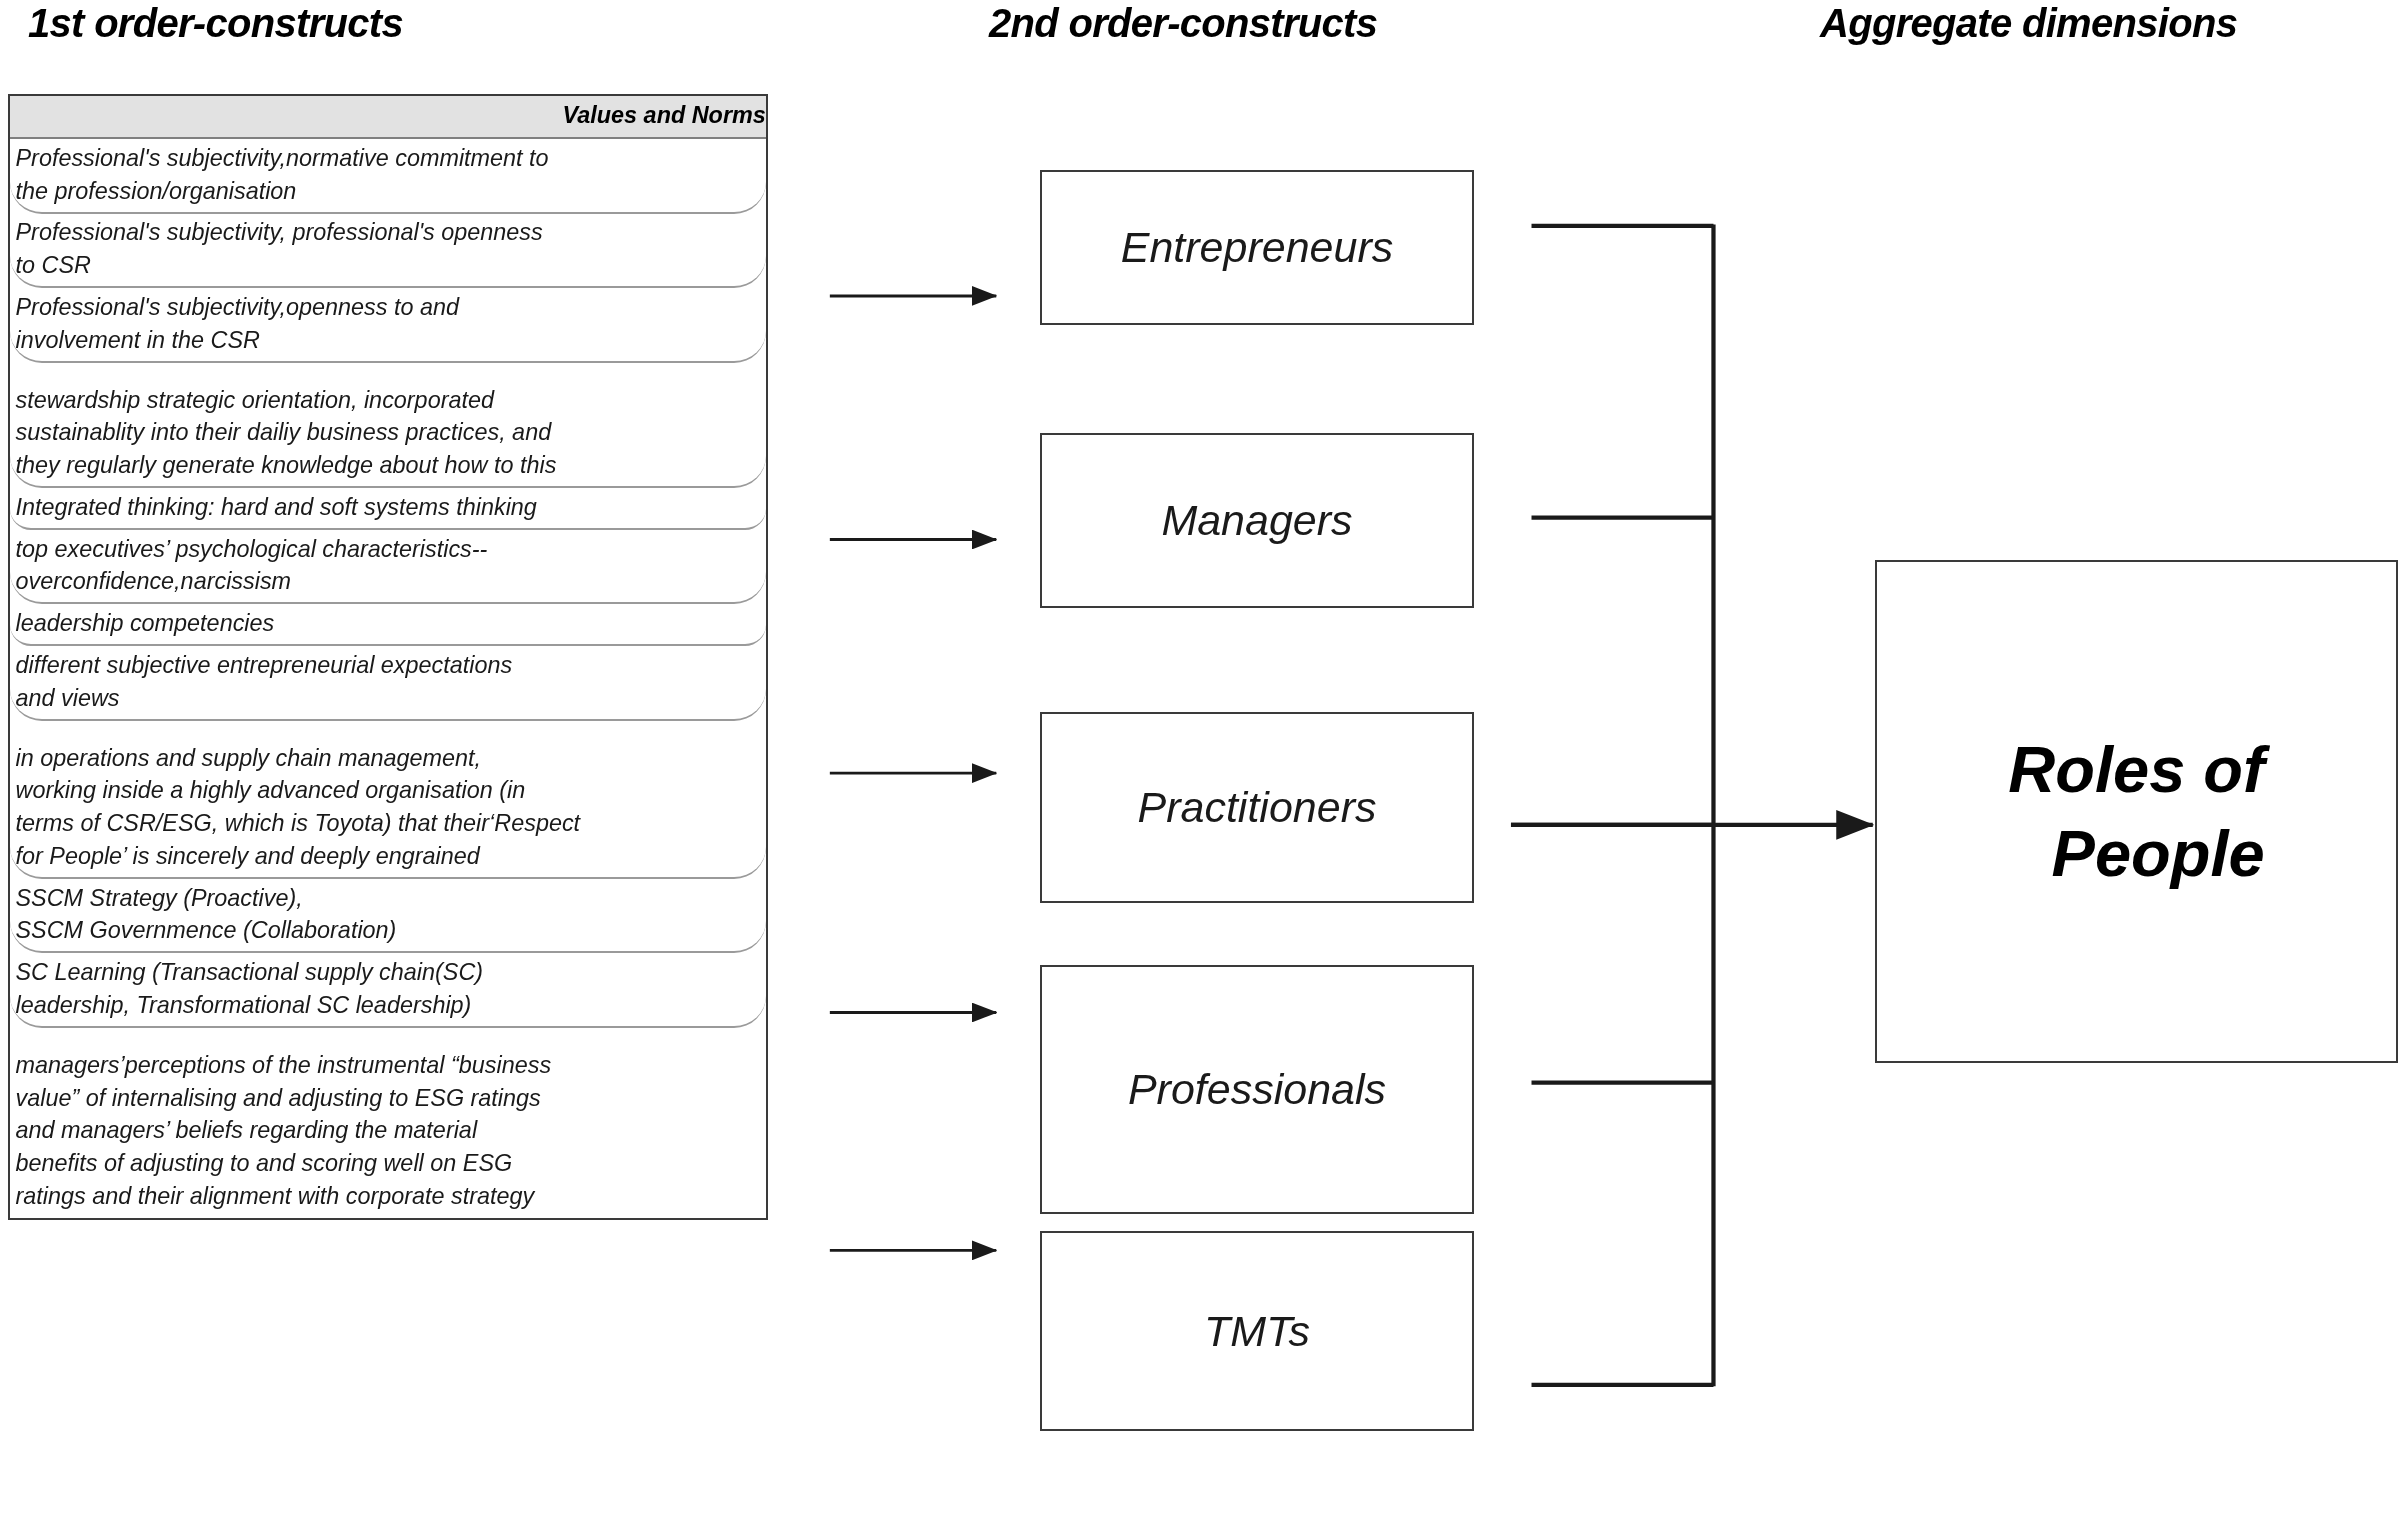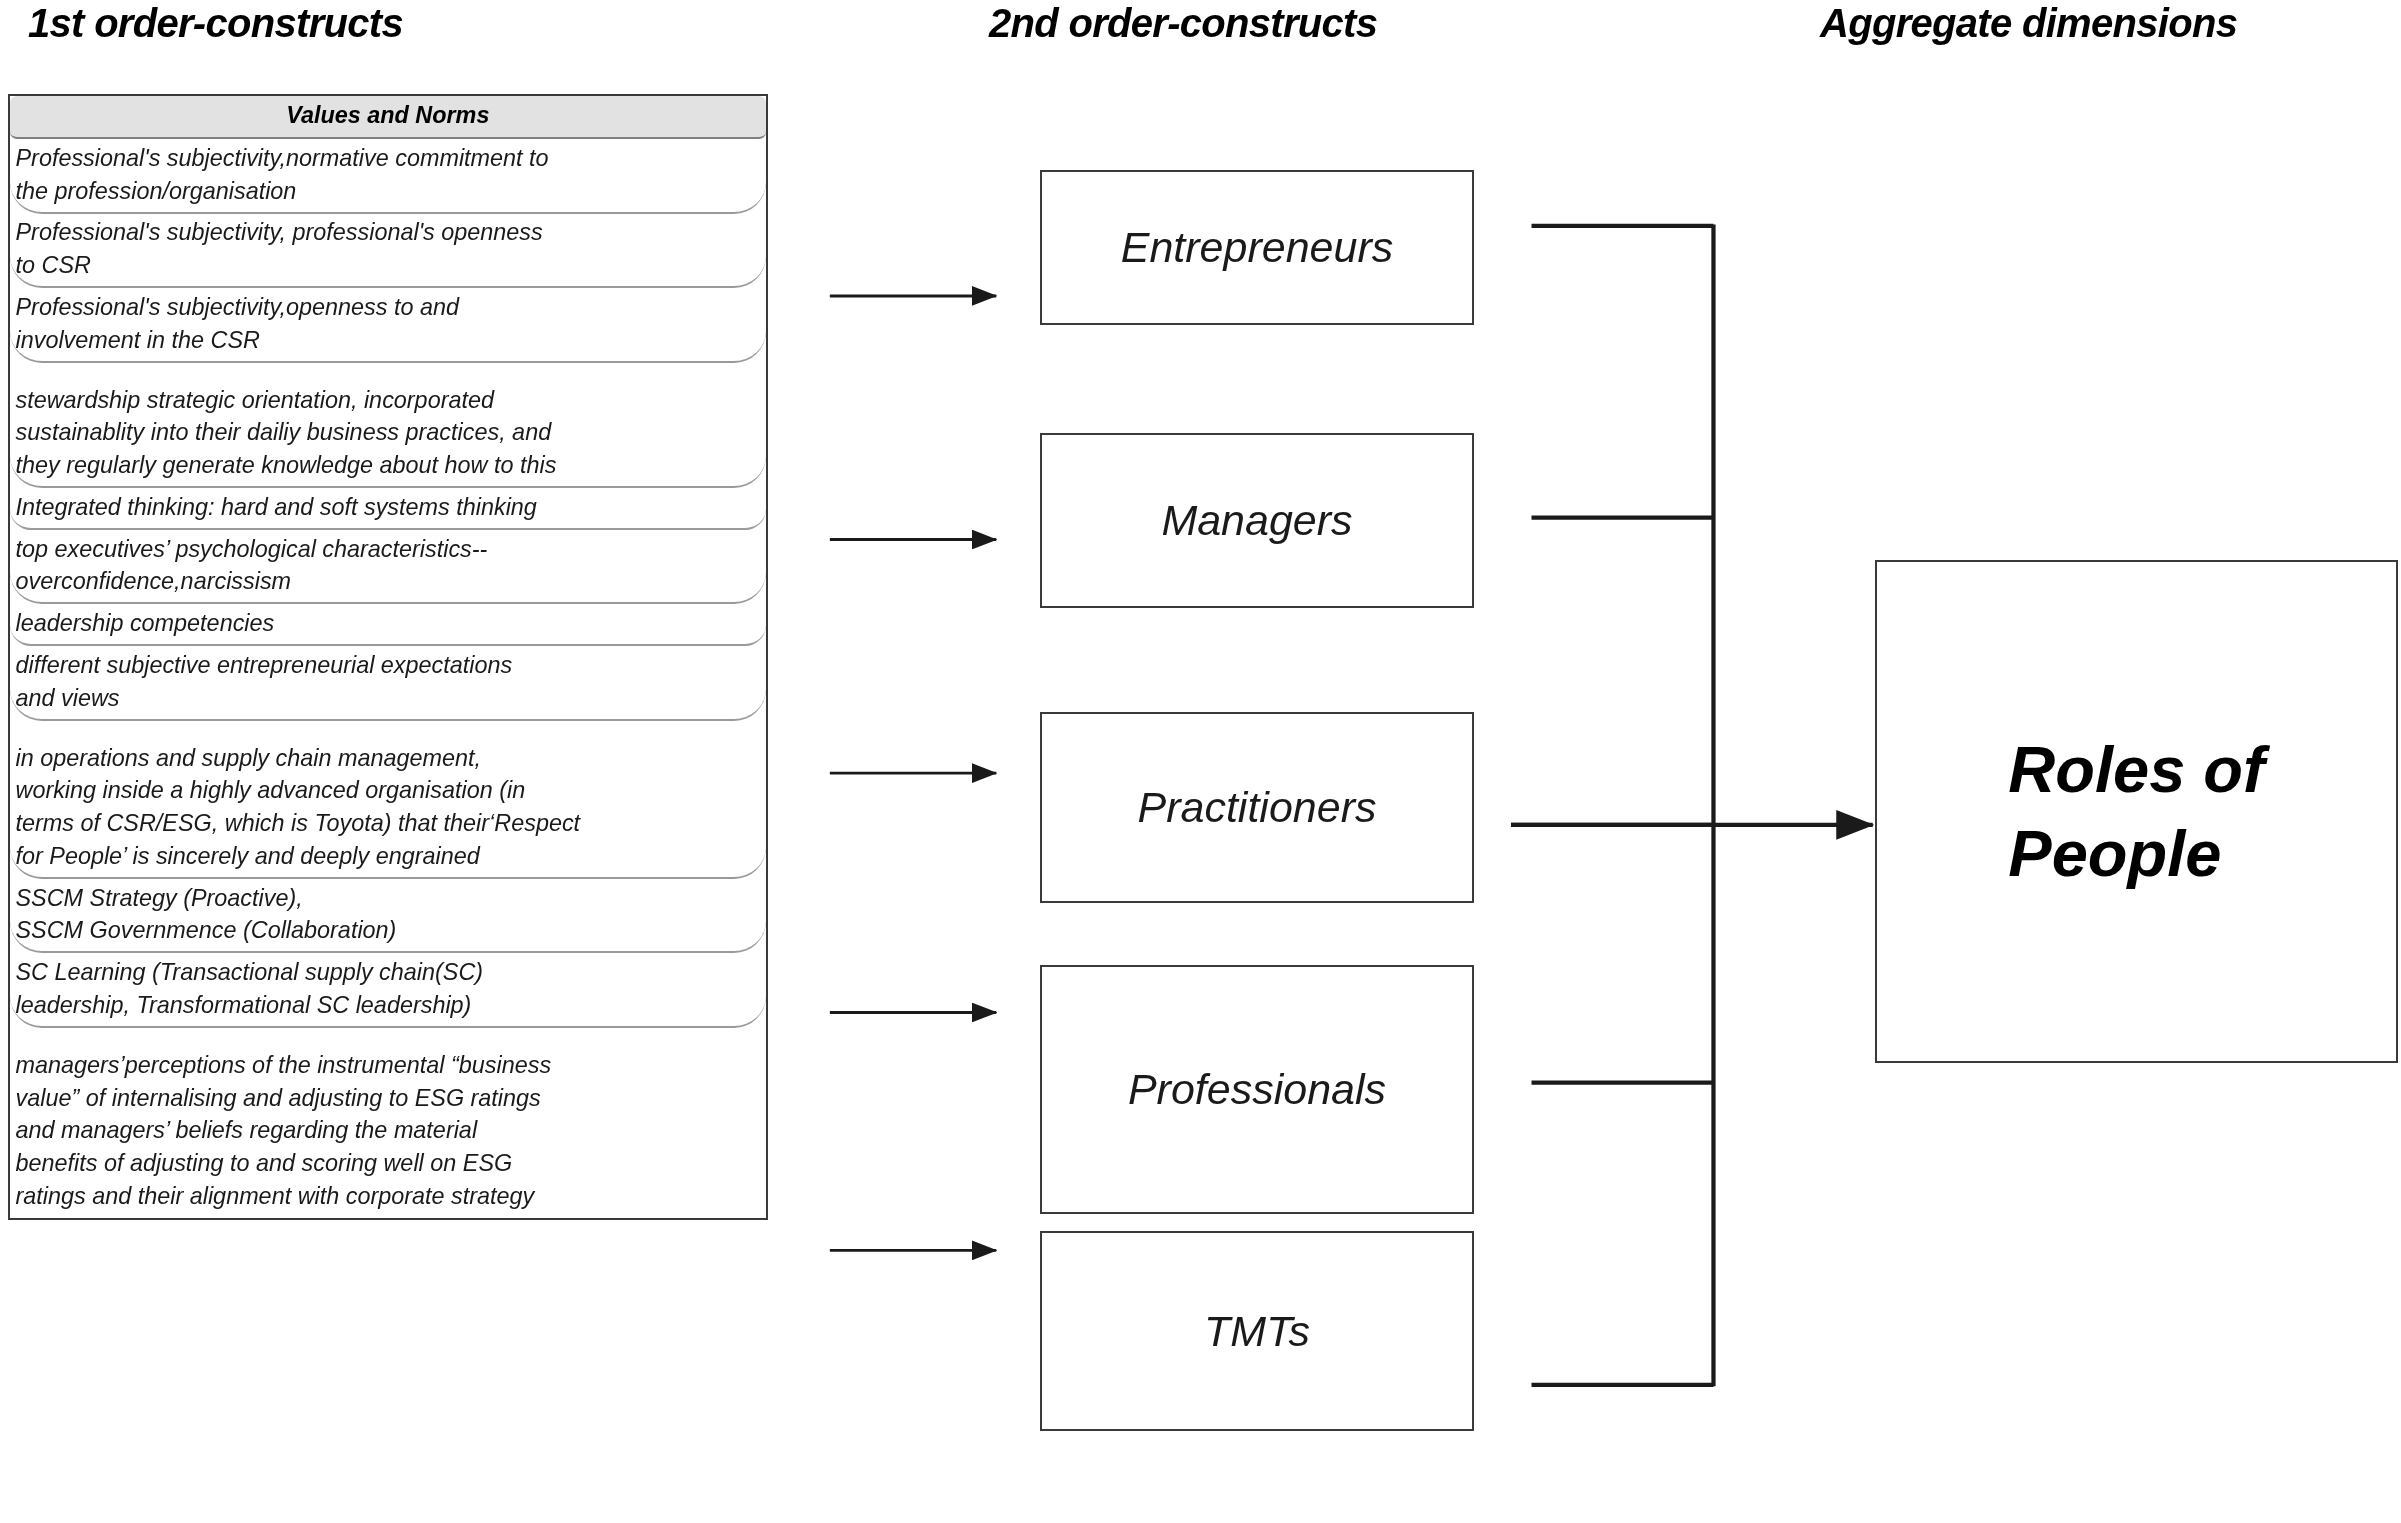--- a/index.html
+++ b/index.html
@@ -36,27 +36,26 @@
     left: 7.8px;
     top: 94px;
     width: 760px;
     border: 2.1px solid #3a3a3a;
     box-sizing: border-box;
     background: #ffffff;
   }
   .foc-head {
     background: #e2e2e2;
     border-bottom: 2.1px solid #808080;
-    text-align: center;
+    text-align: right;
     font-weight: bold;
     font-size: 23.4px;
     color: #000000;
     padding: 6.4px 0 7.8px 0;
     line-height: 1.15;
-    border-radius: 7px;
   }
   .foc-row {
     border-bottom: 2.1px solid #9a9a9a;
     padding: 2.8px 5.7px 4.2px 5.7px;
     font-size: 23.4px;
     line-height: 1.40;
     color: #1a1a1a;
     white-space: pre-line;
     border-radius: 32px;
   }
@@ -98,21 +97,21 @@
     box-sizing: border-box;
     background: #ffffff;
     display: flex;
     align-items: center;
     justify-content: center;
   }
   #agg-label {
     font-size: 65px;
     font-weight: bold;
     color: #000000;
-    text-align: left;
+    text-align: right;
     line-height: 1.28;
     white-space: pre-line;
   }
 
   
   #connectors {
     position: absolute;
     left: 0; top: 0;
     width: 2401px;
     height: 1523px;

